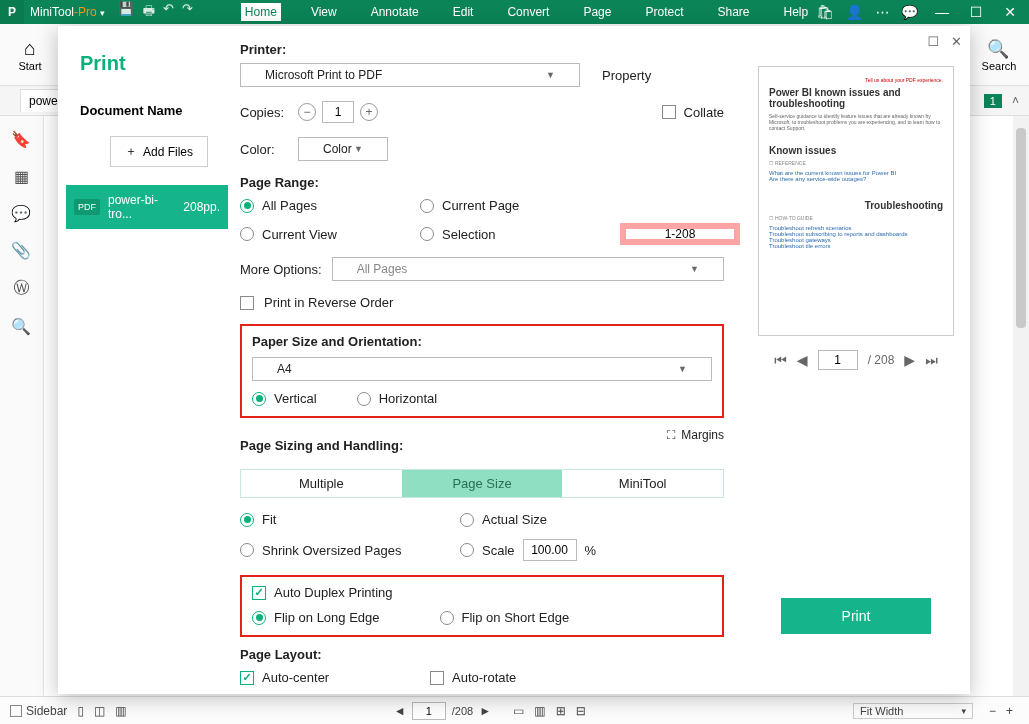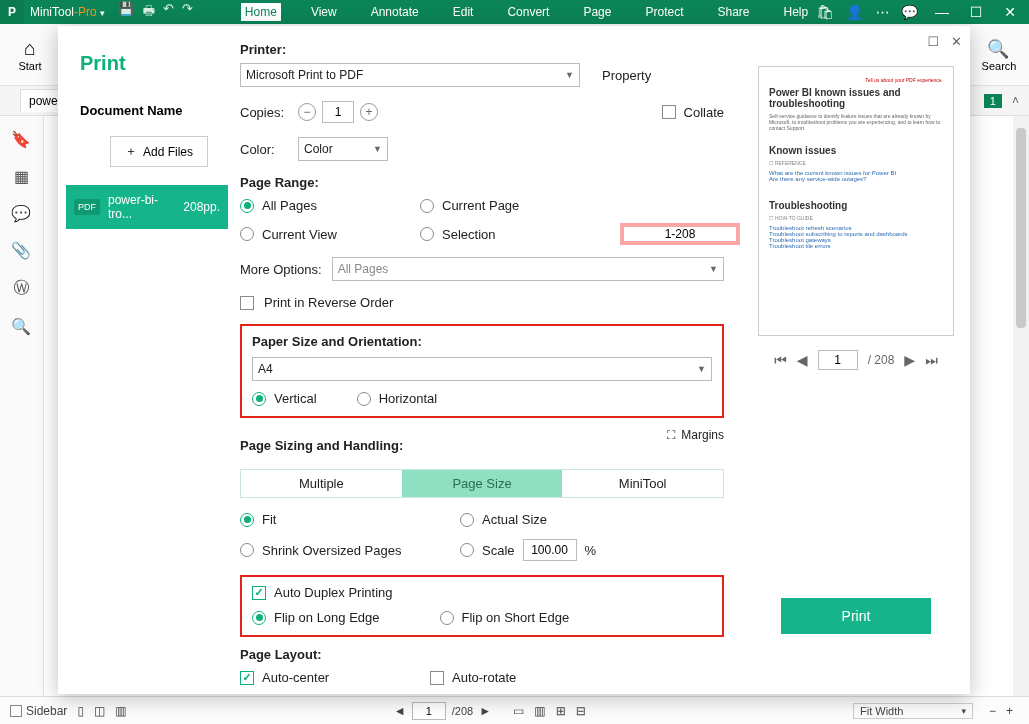--- a/index.html
+++ b/index.html
@@ -57,37 +57,37 @@
 .dlg-left .picker-label { font-size:13px; font-weight:600; color:#000000; margin-bottom:18px; }
 .dlg-left .addbtn { border:1px solid #ccc; padding:6px 14px; font-size:12px; background:#fff; display:inline-flex; align-items:center; gap:6px; margin-left:30px; }
 .dlg-left .file { margin-top:18px; background:#15b48a; color:#fff; font-size:12px; padding:8px 8px; display:flex; align-items:center; gap:8px; margin-left:-14px; margin-right:-8px; }
 .dlg-left .file .pdf { background:#0e9971; padding:3px 4px; font-size:9px; border-radius:2px; }
 
 
 .dlg-mid { flex:1; padding:16px 24px 10px 12px; overflow:auto; font-size:13px; color:#222; }
 .dlg-mid .row { display:flex; align-items:center; margin-bottom:14px; gap:10px; }
 .dlg-mid label.hdr { font-weight:600; display:block; margin-bottom:6px; }
 .dlg-mid .field-label { min-width:48px; }
-.select { border:1px solid #bbb; height:24px; display:flex; align-items:center; padding:0 5px; font-size:12px; justify-content:space-between; background:#fff; }
+.select { border:1px solid #bbb; height:24px; display:flex; align-items:center; padding:0 24px; font-size:12px; justify-content:space-between; background:#fff; }
 .select .caret { font-size:9px; color:#666; }
 .stepper { display:flex; align-items:center; gap:6px; }
 .stepper .btn { width:18px; height:18px; border:1px solid #999; border-radius:50%; display:flex; align-items:center; justify-content:center; font-size:12px; color:#666; cursor:pointer; }
 .stepper input { width:32px; height:22px; text-align:center; border:1px solid #bbb; font-size:12px; }
 
 .radio { width:14px; height:14px; border:1.5px solid #888; border-radius:50%; display:inline-flex; align-items:center; justify-content:center; }
 .radio.checked { border-color:#0cb07b; }
 .radio.checked::after { content:""; width:7px; height:7px; background:#0cb07b; border-radius:50%; }
 .chkbox { width:14px; height:14px; border:1.5px solid #888; display:inline-flex; align-items:center; justify-content:center; }
 .chkbox.checked { border-color:#0cb07b; }
 .chkbox.checked::after { content:"✓"; color:#0cb07b; font-size:11px; font-weight:bold; }
 
 .section-label { font-weight:600; margin:10px 0 8px; }
 .range-row { display:grid; grid-template-columns:180px 200px 120px; row-gap:10px; align-items:center; }
 .range-row .cell { display:flex; align-items:center; gap:8px; }
-.range-input { width:120px; height:22px; border:4px solid #fca5a5; text-align:center; font-size:12px; }
+.range-input { width:120px; height:22px; border:6px solid #fca5a5; text-align:center; font-size:12px; }
 
 .highlight-box { border:2px solid #e2231a; padding:8px 10px 10px; margin:6px 0 10px; }
 
 .orient-row { display:flex; gap:40px; margin-top:10px; }
 .orient-row .opt, .opt { display:flex; align-items:center; gap:8px; }
 
 .sizing-head { display:flex; align-items:flex-start; justify-content:space-between; margin-top:10px; }
 .margins { font-size:12px; display:flex; align-items:center; gap:6px; }
 .seg { display:flex; border:1px solid #c9e8dc; margin-top:8px; }
 .seg .s { flex:1; text-align:center; padding:6px 0; font-size:13px; cursor:pointer; background:#fff; }
@@ -377,21 +377,21 @@
 
   <div class="dlg-right">
     <div class="preview">
       <div class="nb">Tell us about your PDF experience.</div>
       <div class="tt">Power BI known issues and troubleshooting</div>
       <div class="sub">Self-service guidance to identify feature issues that are already known by Microsoft, to troubleshoot problems you are experiencing, and to learn how to contact Support.</div>
       <div class="tt" style="margin-top:14px;">Known issues</div>
       <div style="font-size:5px;color:#888;margin:4px 0;">☐ <span>REFERENCE</span></div>
       <div class="link">What are the current known issues for Power BI</div>
       <div class="link">Are there any service-wide outages?</div>
-      <div class="tt" style="margin-top:18px;">Troubleshooting</div>
+      <div class="tt" style="margin-top:18px;text-align:right;">Troubleshooting</div>
       <div style="font-size:5px;color:#888;margin:4px 0;">☐ <span>HOW-TO GUIDE</span></div>
       <div class="link">Troubleshoot refresh scenarios</div>
       <div class="link">Troubleshoot subscribing to reports and dashboards</div>
       <div class="link">Troubleshoot gateways</div>
       <div class="link">Troubleshoot tile errors</div>
     </div>
     <div class="prev-nav">
       <span>⏮</span>
       <span>◀</span>
       <input value="1" style="">

